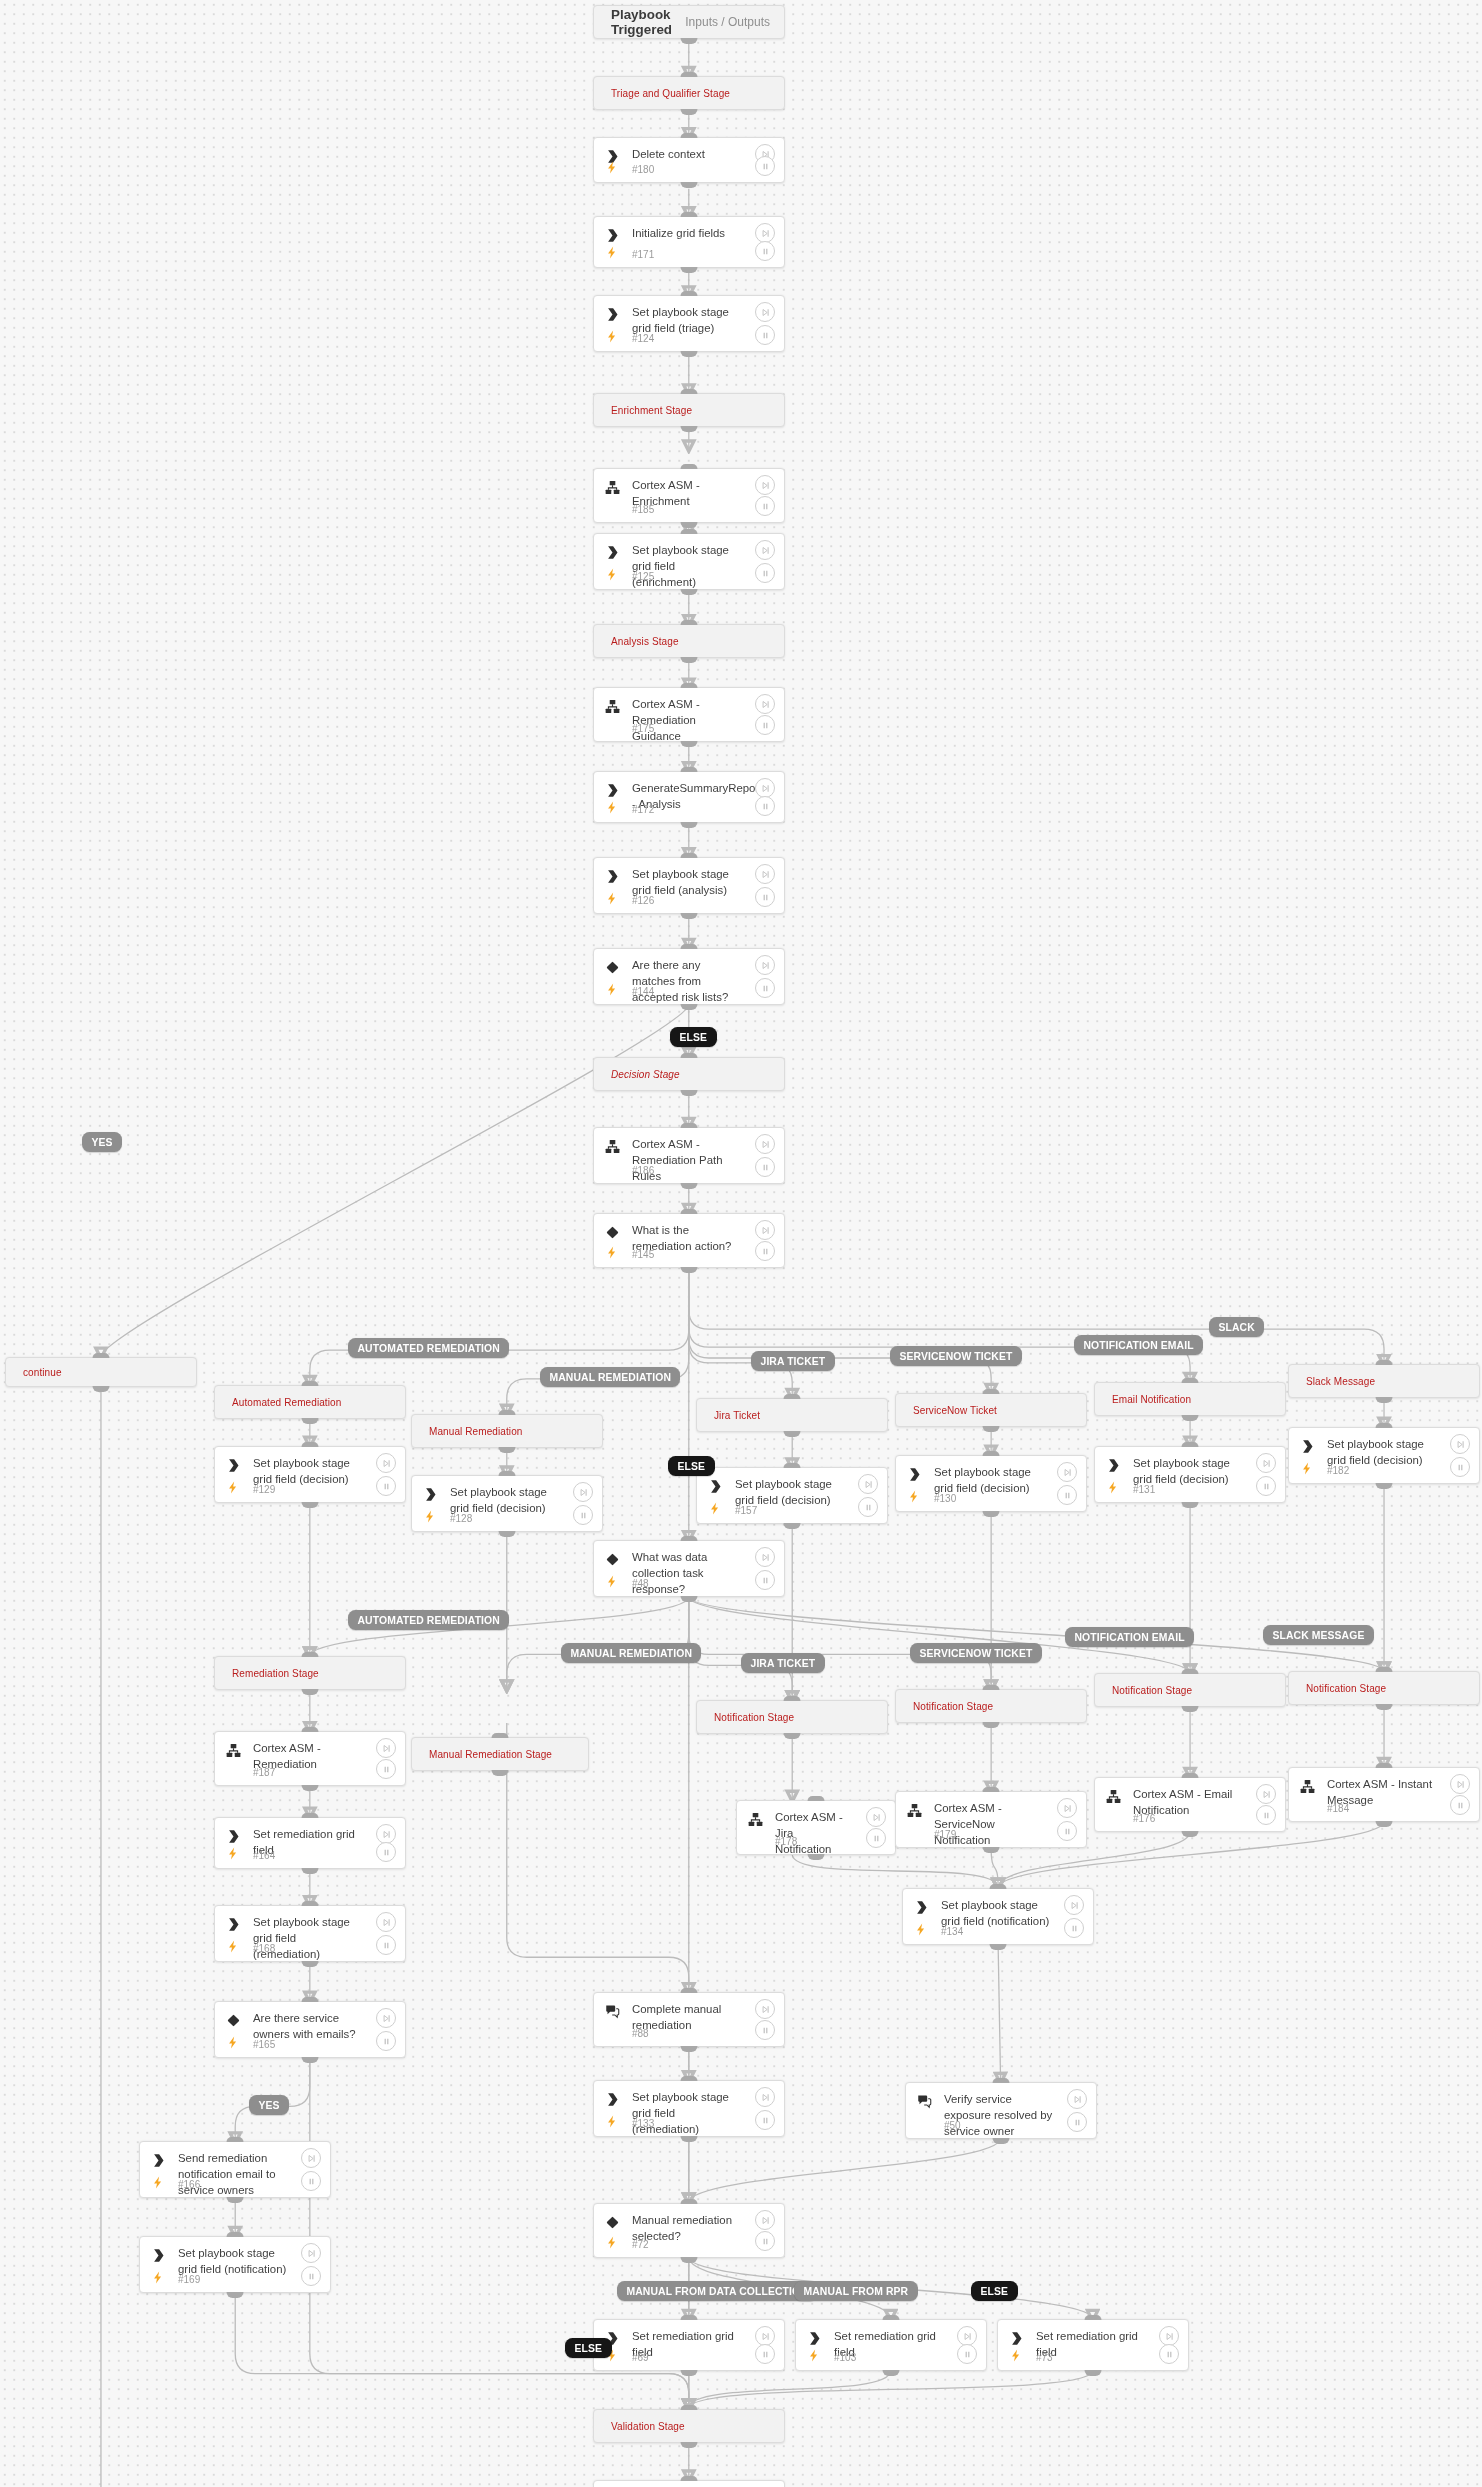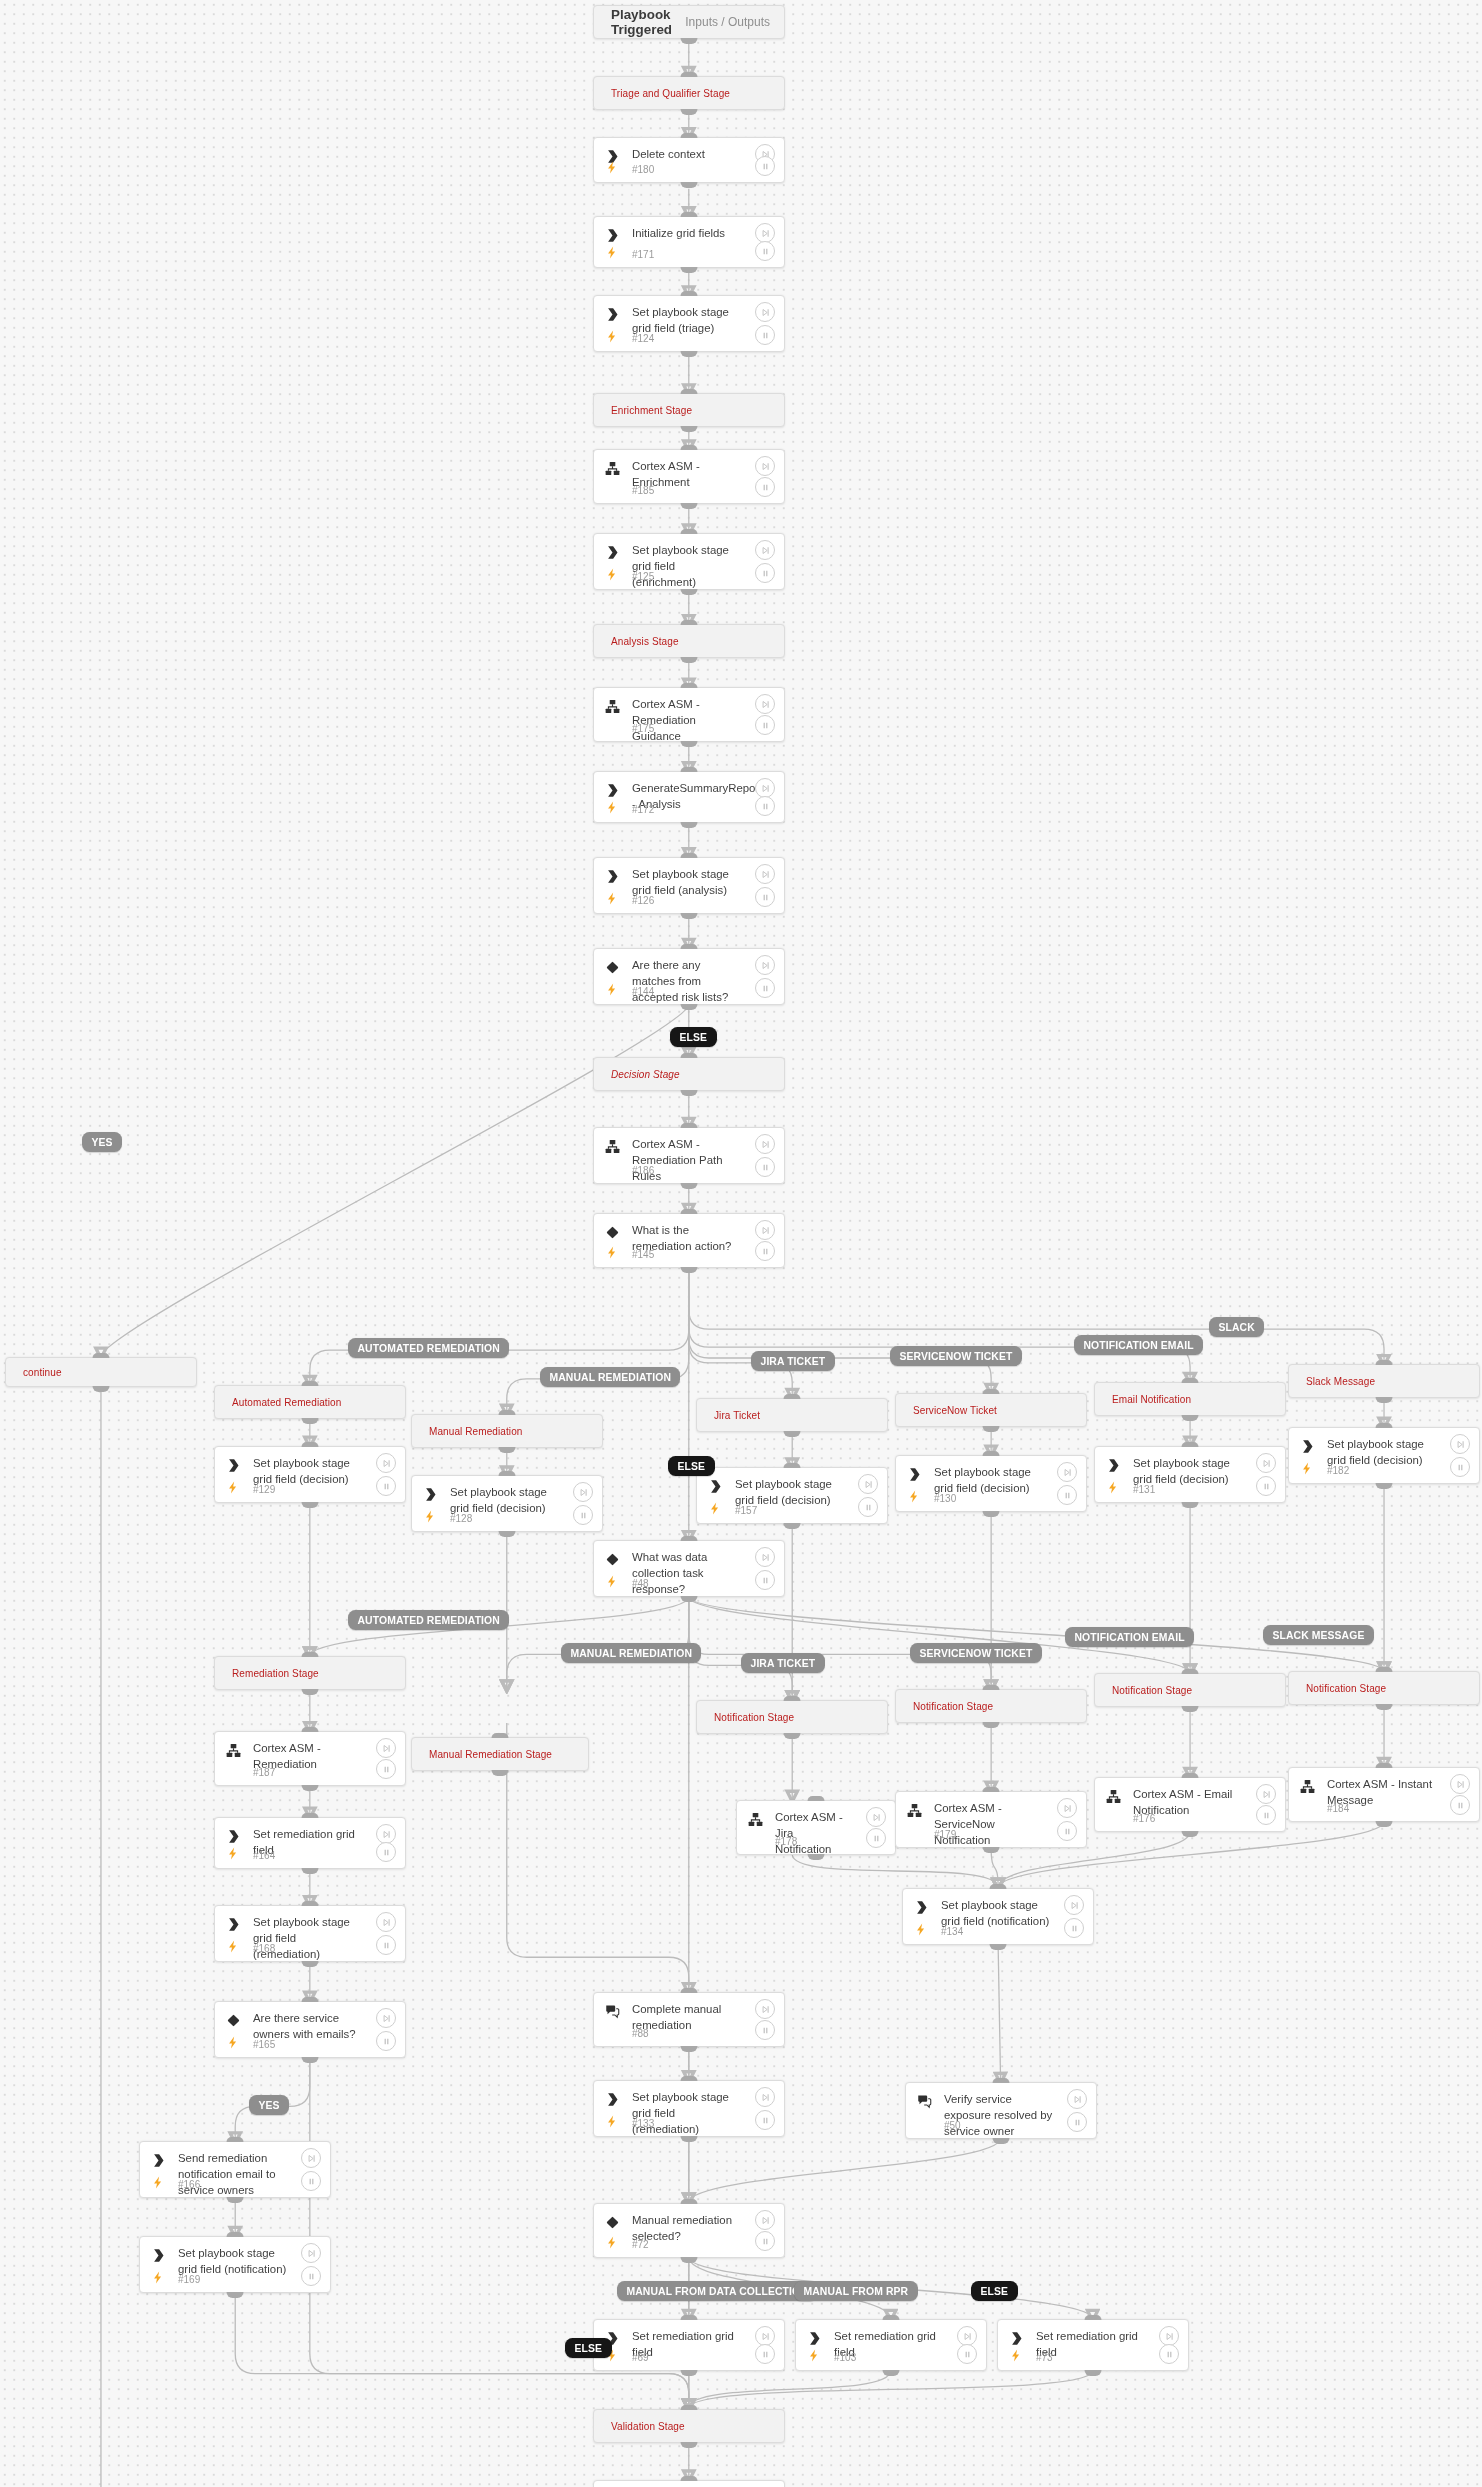--- a/index.html
+++ b/index.html
@@ -260,21 +260,21 @@
         <svg viewBox="0 0 24 24">
           <path d="M9.6 6.8v10.4M14.4 6.8v10.4" fill="none" stroke="#bdbdbd" stroke-width="2.2"></path>
         </svg>
       </span>
     </div>
     <div class="node stage" style="left: 593px; top: 393px; width: 192px; height: 34px;">
       <span class="port top"></span>
       <span class="port bottom"></span>
       <span class="stage-title">Enrichment Stage</span>
     </div>
-    <div class="node task" style="left: 593px; top: 449px; width: 192px; height: 55px;">
+    <div class="node task" style="left: 593px; top: 468px; width: 192px; height: 55px;">
       <span class="port top"></span>
       <span class="port bottom"></span>
       <span class="task-icon"><svg viewBox="0 0 24 24">
           <g fill="#2f2f2f">
             <rect x="7.5" y="1.5" width="9" height="7" rx="1"></rect>
             <rect x="1" y="15.5" width="9" height="7" rx="1"></rect>
             <rect x="14" y="15.5" width="9" height="7" rx="1"></rect>
           </g>
           <path d="M12 8.5v4M5.5 15.5v-3h13v3" stroke="#2f2f2f" stroke-width="1.8" fill="none"></path>
         </svg></span>

